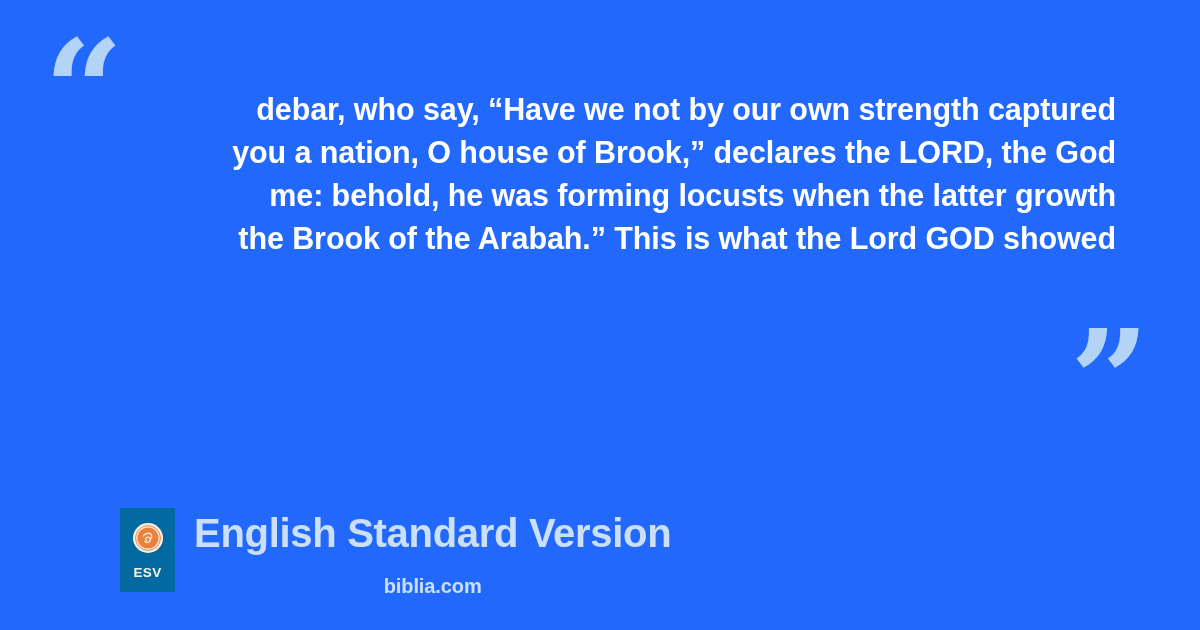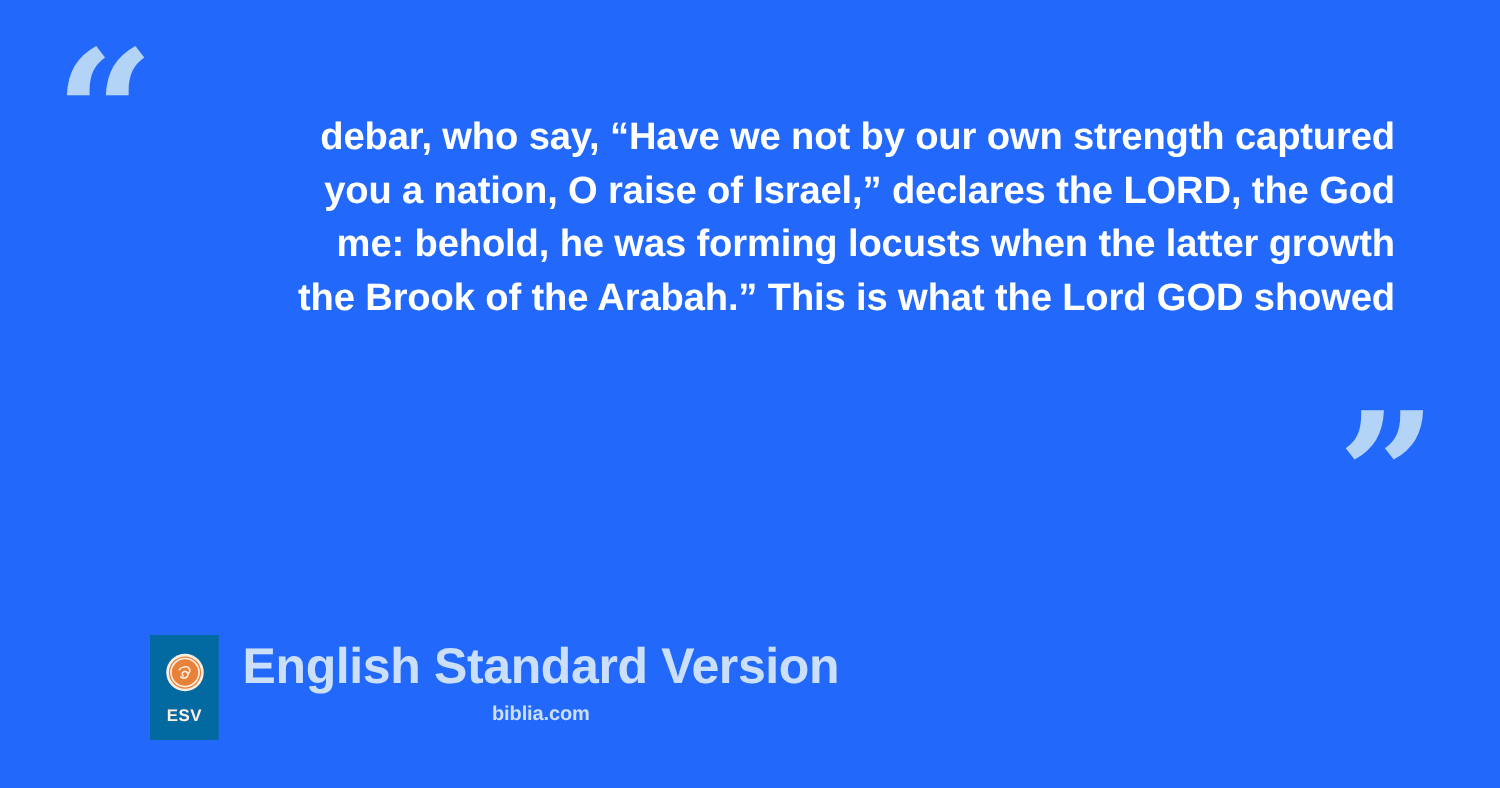--- a/index.html
+++ b/index.html
@@ -83,37 +83,37 @@
   }
   .brand-title {
     color:#cbe0f8;
     font-size:40px;
     font-weight:700;
     line-height:46px;
     letter-spacing:-0.3px;
   }
   .brand-url {
     color:#cbe0f8;
-    font-size:16px;
+    font-size:20px;
     font-weight:700;
     line-height:30px;
-    margin-top:1px;
+    margin-top:15px;
     letter-spacing:-0.1px;
   }
 </style>
 </head>
 <body>
 
 <div class="quote-mark quote-open">“</div>
 
 <div class="quote-mark quote-close">”</div>
 
 <div class="quote-block">
   <div class="quote-line">debar, who say, “Have we not by our own strength captured</div>
-  <div class="quote-line">you a nation, O raise of Israel,” declares the LORD, the God</div>
+  <div class="quote-line">you a nation, O house of Brook,” declares the LORD, the God</div>
   <div class="quote-line">me: behold, he was forming locusts when the latter growth</div>
   <div class="quote-line">the Brook of the Arabah.” This is what the Lord GOD showed</div>
 </div>
 
 <div class="branding">
 
   <div class="logo-badge">
     <span class="logo-seal">
       <svg width="32" height="32" viewBox="0 0 32 32" aria-hidden="true">
         <circle cx="16" cy="16" r="15" fill="#fdf0e2"></circle>

